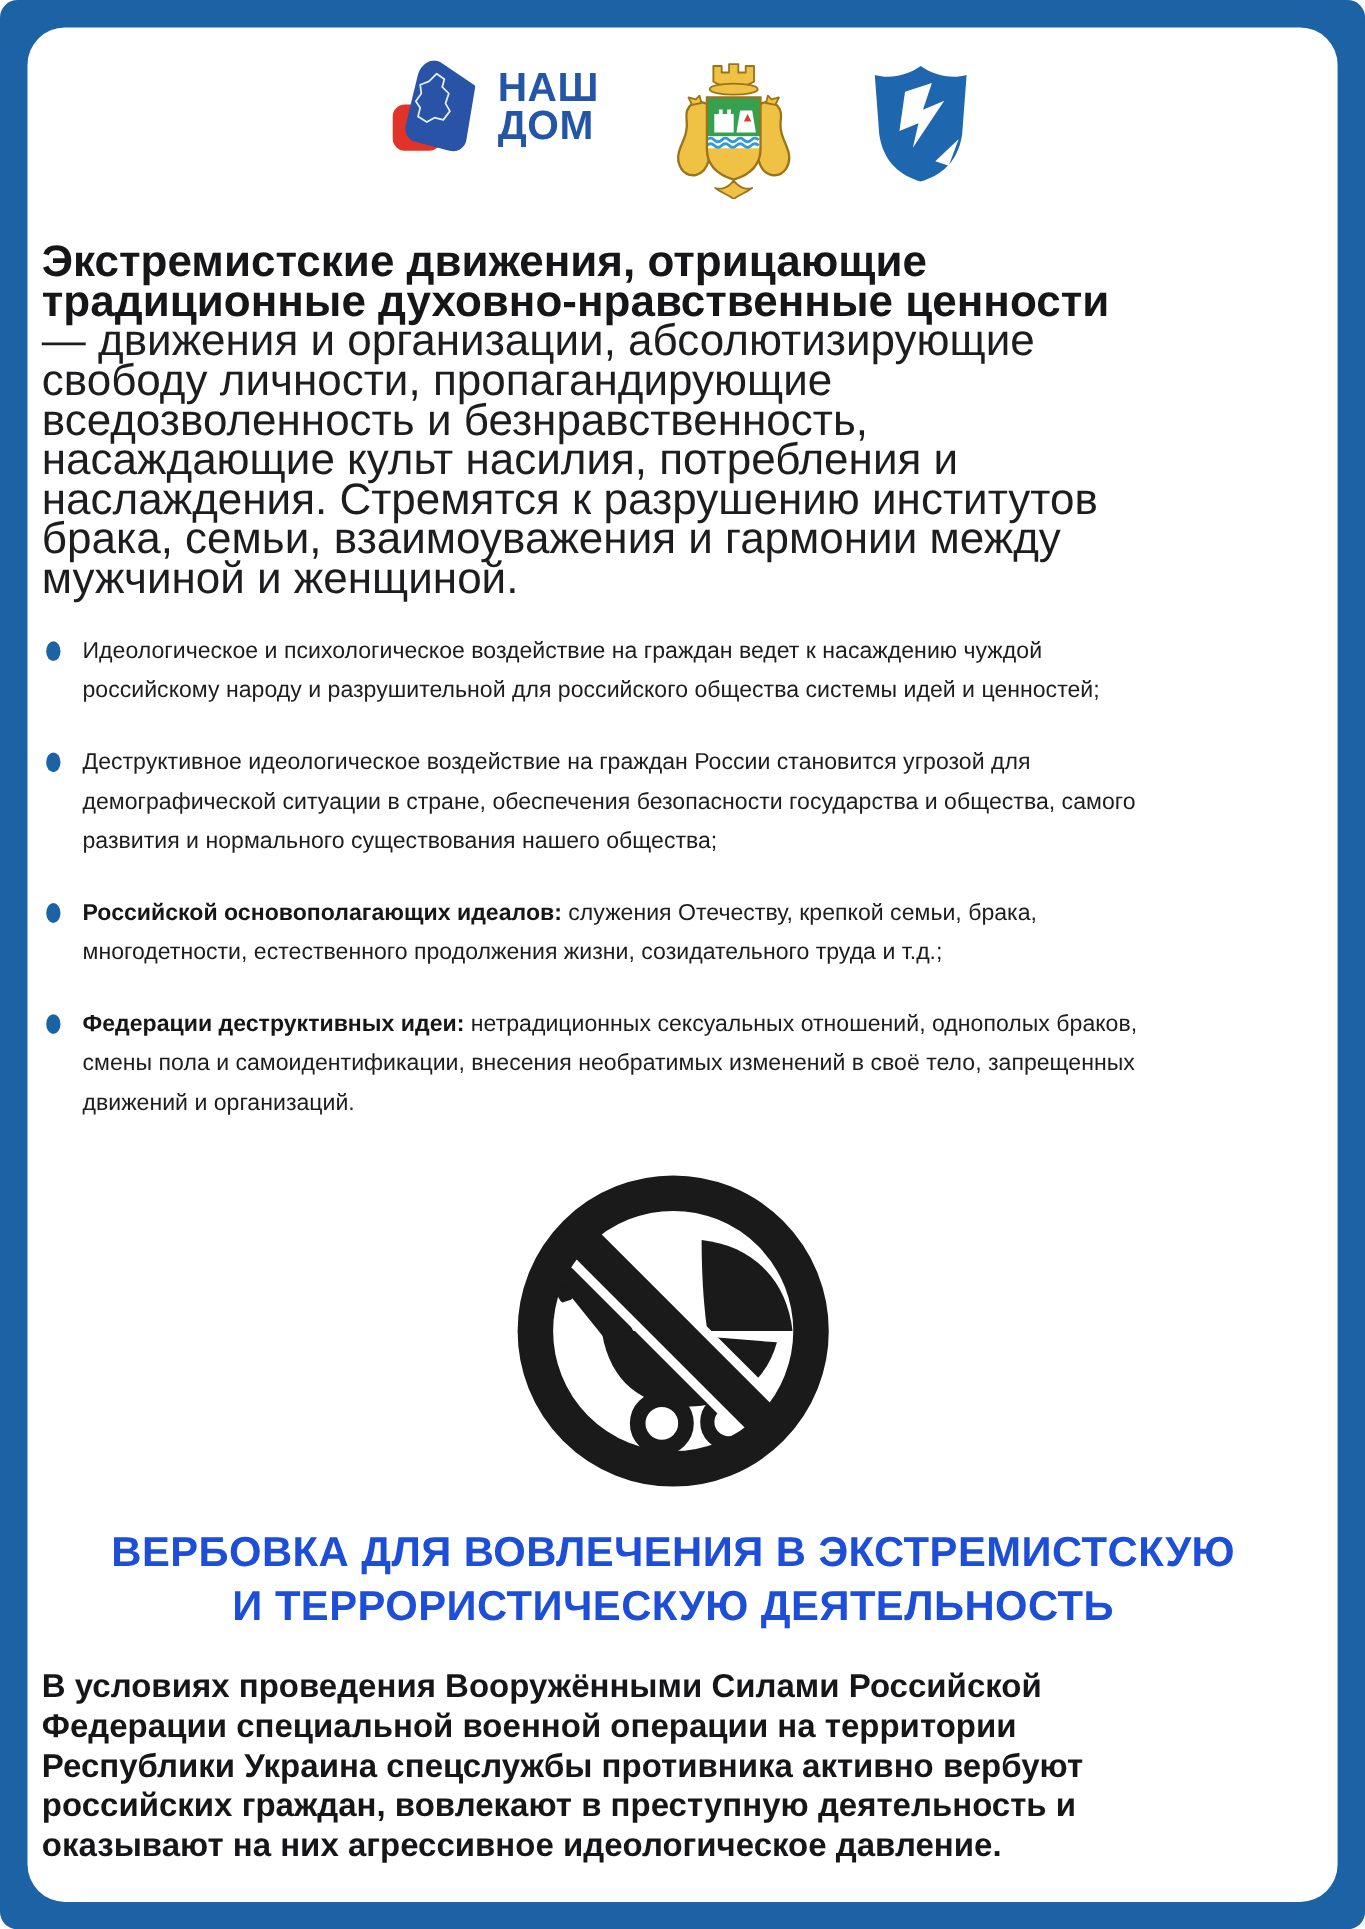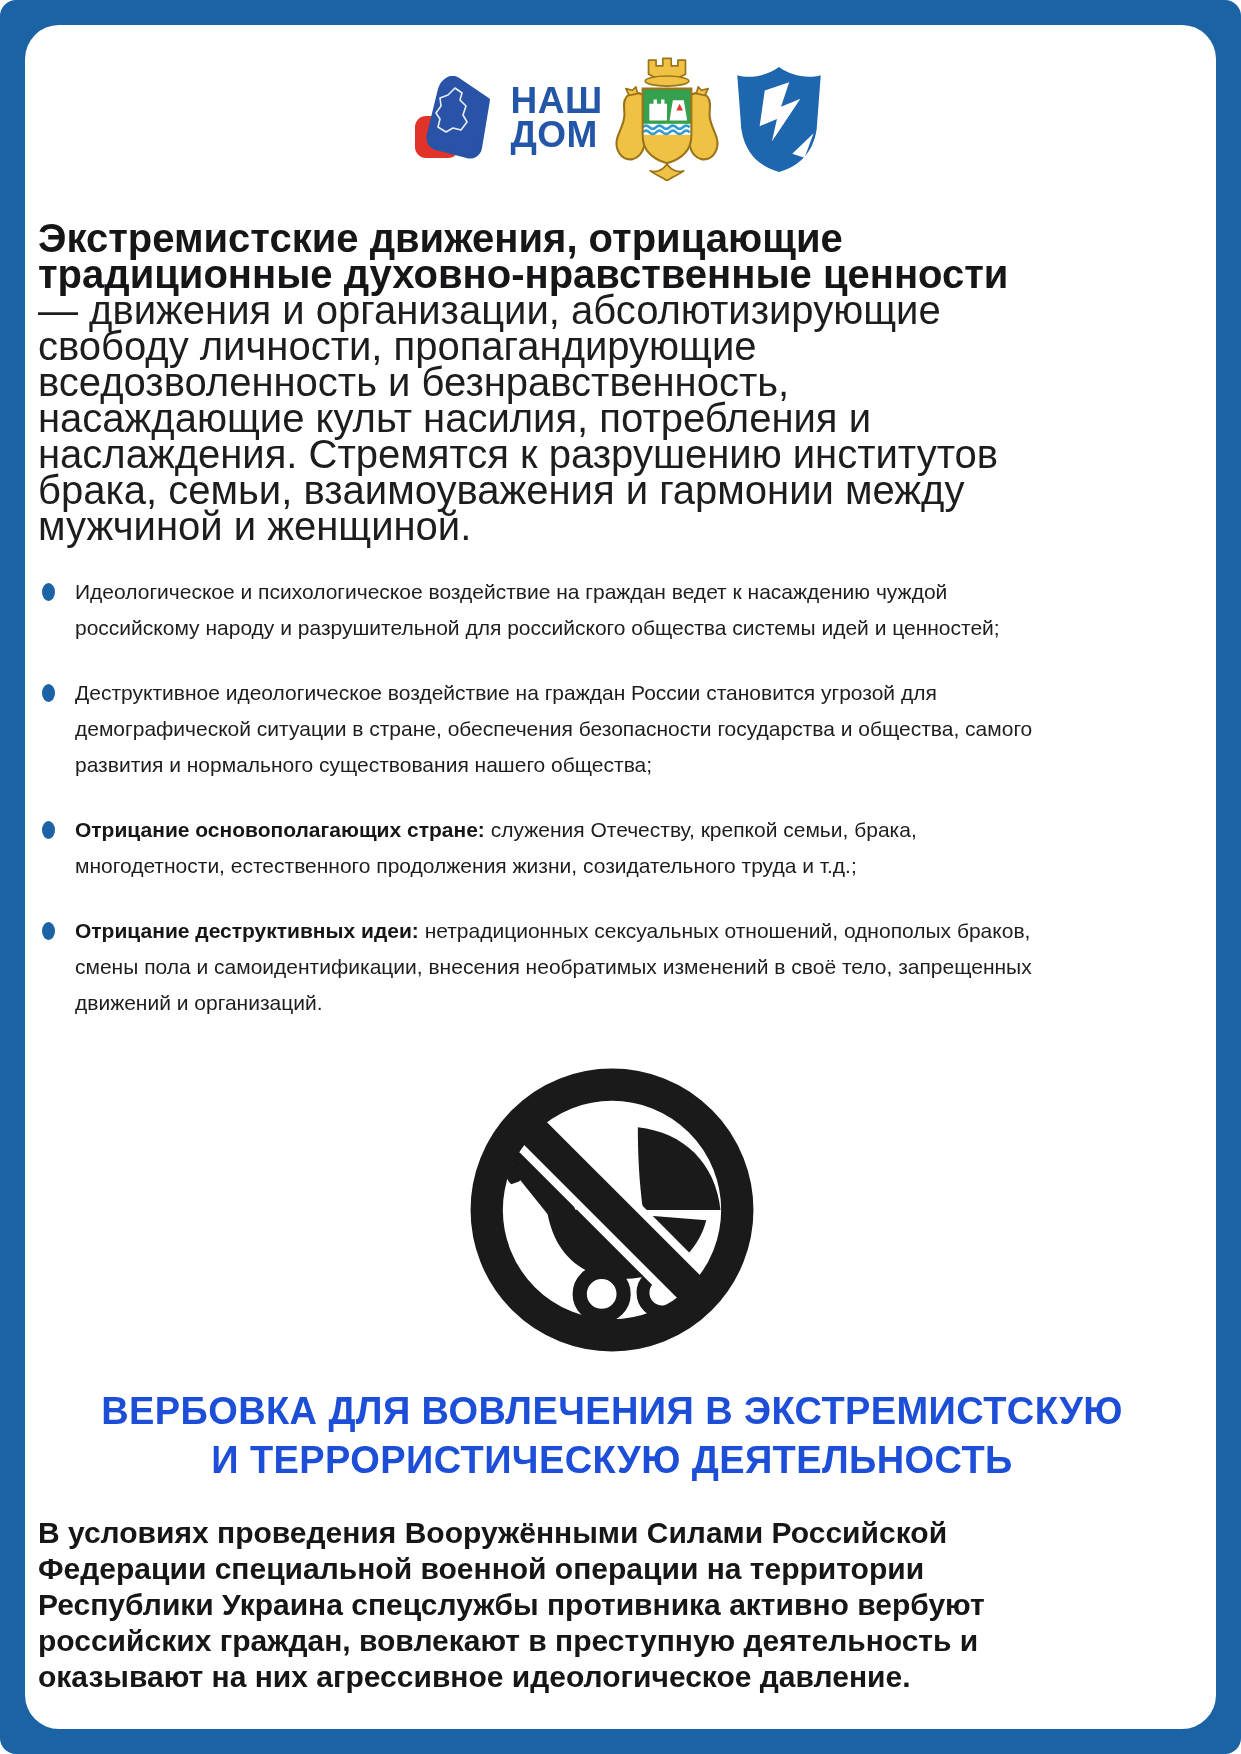--- a/index.html
+++ b/index.html
@@ -17,22 +17,22 @@
   }
   .inner{
     position:absolute;left:25px;top:25px;right:25px;bottom:25px;
     background:#ffffff;border-radius:34px;
     overflow:hidden;
   }
   .content{padding:0 30px 0 13px;}
 
   
   .logos{
-    display:flex;align-items:center;justify-content:center;
-    margin-top:30px;height:125px;
+    display:flex;align-items:flex-start;justify-content:center;
+    gap:58px;margin-top:30px;height:125px;
   }
   .nashdom{display:flex;align-items:center;gap:14px;}
   .nashdom-text{
     color:#2456A8;font-weight:700;font-size:37px;line-height:34px;
     letter-spacing:.5px;
   }
 
   
   .intro{
     margin:40px 0 0 0;
@@ -142,25 +142,25 @@
         <li class="bullet">
           <span class="dot"></span>
           <span class="bullet-text"><b></b><span>Идеологическое и психологическое воздействие на граждан ведет к насаждению чуждой российскому народу и разрушительной для российского общества системы идей и ценностей;</span></span>
         </li>
         <li class="bullet">
           <span class="dot"></span>
           <span class="bullet-text"><b></b><span>Деструктивное идеологическое воздействие на граждан России становится  угрозой для демографической ситуации в стране, обеспечения безопасности государства и общества, самого развития и нормального существования нашего общества;</span></span>
         </li>
         <li class="bullet">
           <span class="dot"></span>
-          <span class="bullet-text"><b>Отрицание основополагающих стране:</b><span> служения Отечеству, крепкой семьи, брака, многодетности, естественного продолжения жизни, созидательного труда и т.д.;</span></span>
+          <span class="bullet-text"><b>Российской основополагающих идеалов:</b><span> служения Отечеству, крепкой семьи, брака, многодетности, естественного продолжения жизни, созидательного труда и т.д.;</span></span>
         </li>
         <li class="bullet">
           <span class="dot"></span>
-          <span class="bullet-text"><b>Отрицание деструктивных идеи:</b><span> нетрадиционных сексуальных отношений, однополых браков, смены пола и самоидентификации, внесения необратимых изменений в своё тело,  запрещенных движений и организаций.</span></span>
+          <span class="bullet-text"><b>Федерации деструктивных идеи:</b><span> нетрадиционных сексуальных отношений, однополых браков, смены пола и самоидентификации, внесения необратимых изменений в своё тело,  запрещенных движений и организаций.</span></span>
         </li>
       </ul>
 
       <div class="sign-wrap">
         <svg width="310" height="310" viewBox="0 0 240 240">
 
           <g fill="#1A1A1A">
             <path d="M45,92 C38,78 52,68 64,78 C78,90 88,110 96,130 L82,138 Z"></path>
             <path d="M42,100 a9,9 0 1 1 14,-10 l-8,8 Z"></path>
             <path d="M70,122 C76,158 102,176 136,173 C166,170 186,154 193,128 L70,118 Z"></path>

